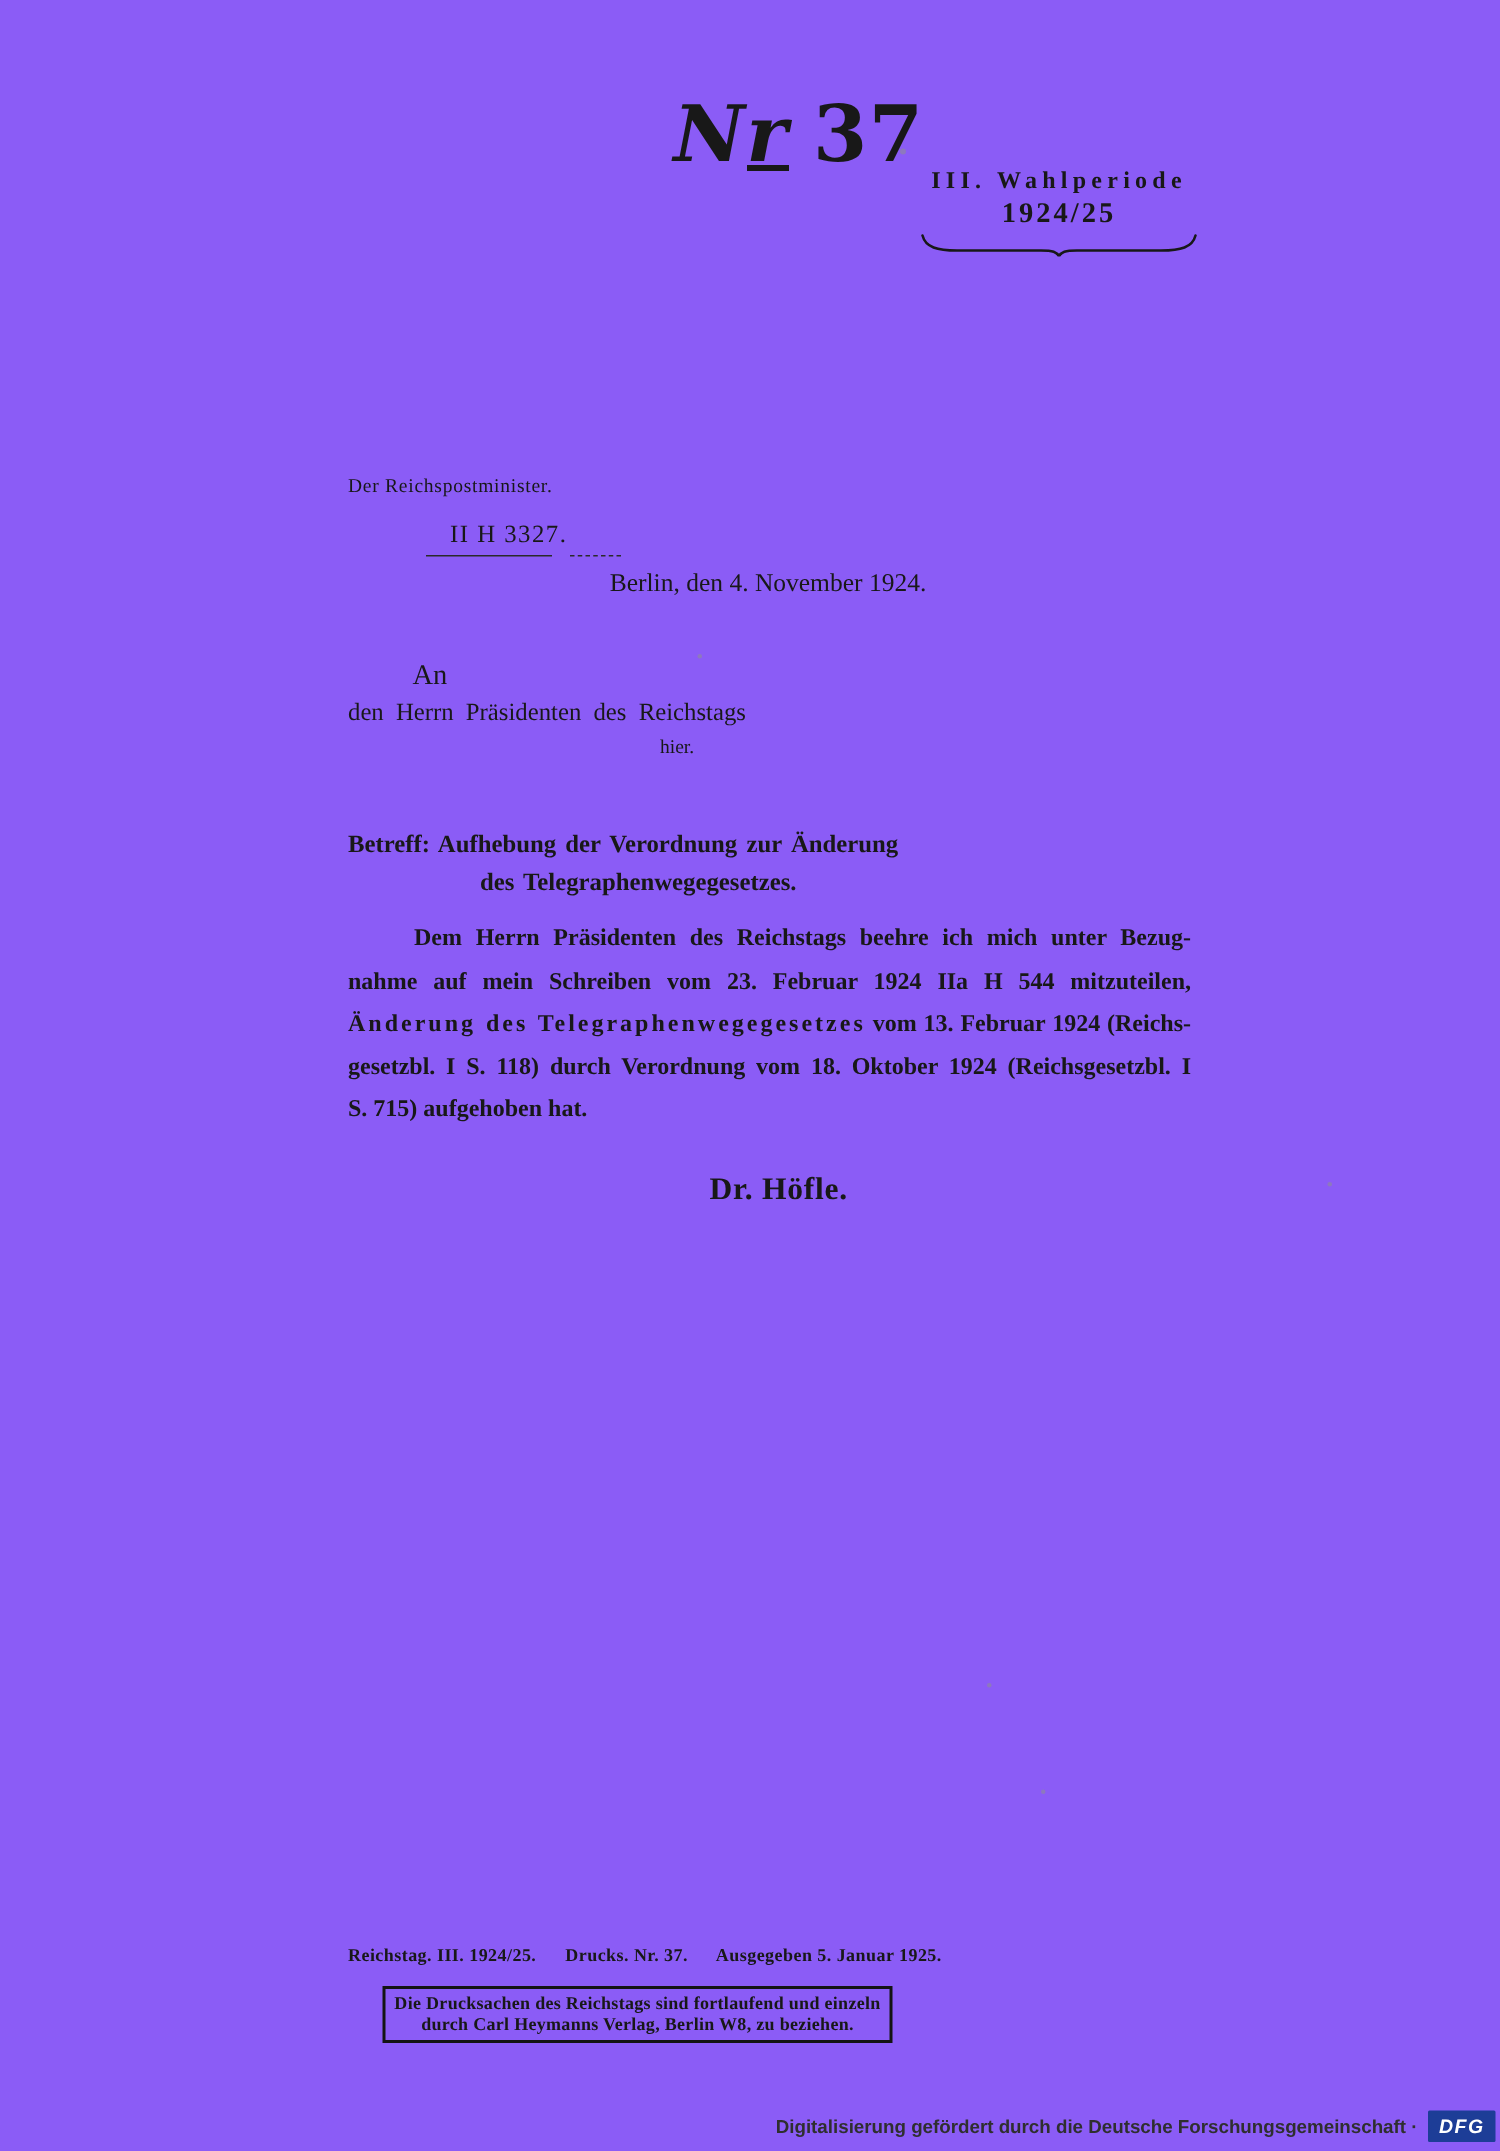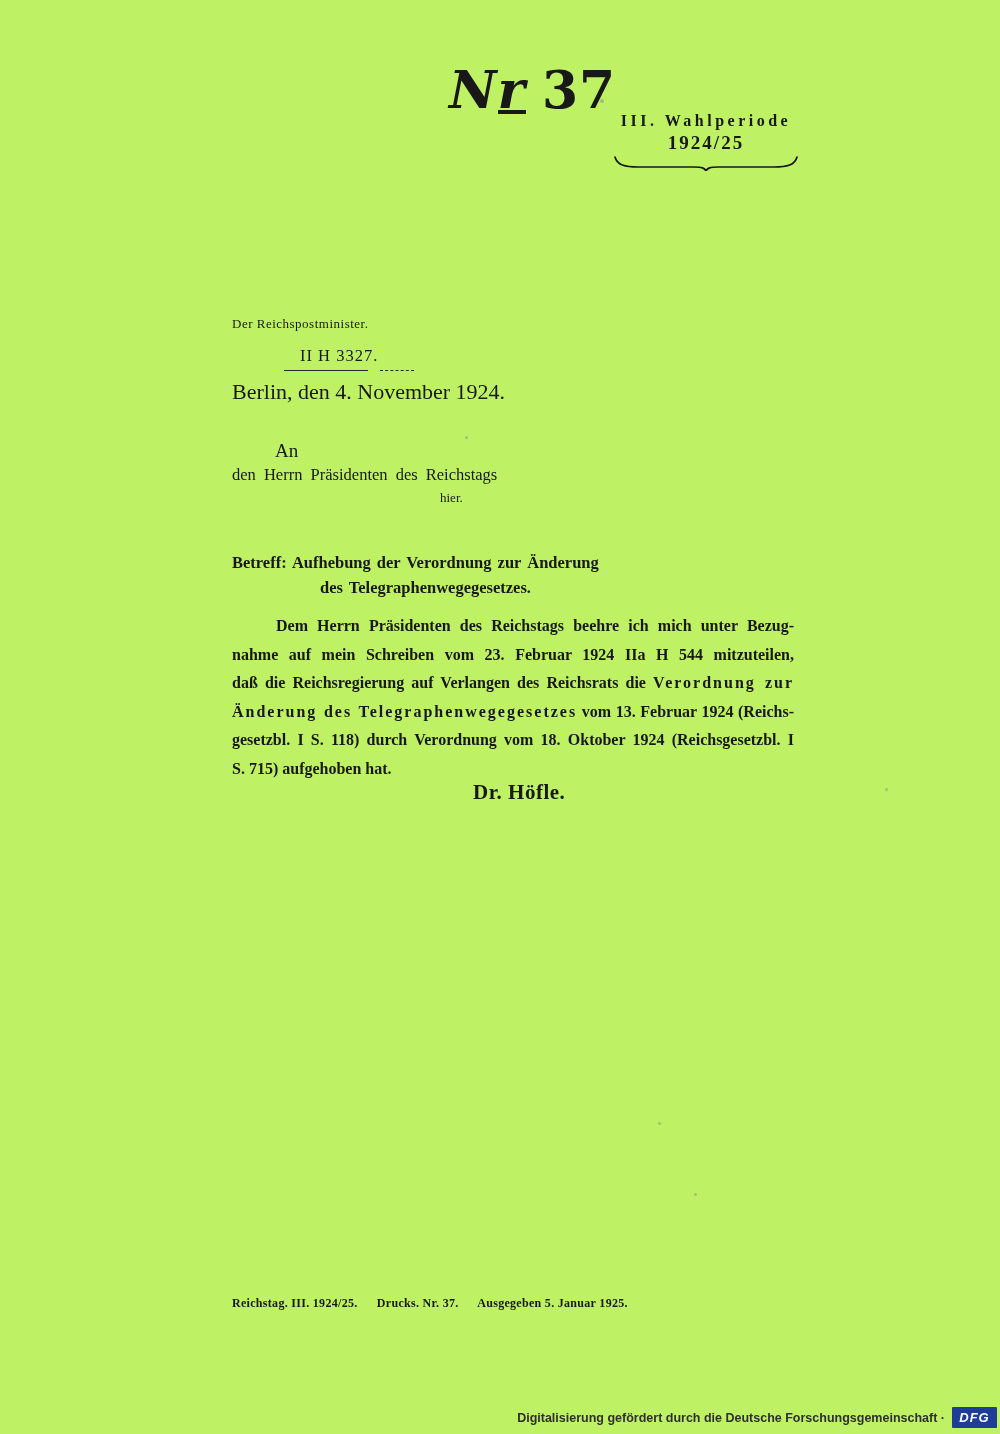--- a/index.html
+++ b/index.html
@@ -1,20 +1,20 @@
 <!DOCTYPE html>
 <html><head>
 <meta charset="utf-8">
 <style>
   html, body { margin: 0; padding: 0; background: #ffffff; }
   .page {
     position: relative;
     width: 1000px;
     height: 1434px;
-    background: #bef264;
+    background: #8b5cf6;
     font-family: "Liberation Serif", "DejaVu Serif", serif;
     color: #181818;
     overflow: hidden;
   }
 
   
   .doc-number {
     position: absolute; left: 449px; top: 62px;
     font-family: "DejaVu Serif", "Liberation Serif", serif;
     font-weight: bold; font-size: 52px; line-height: 56px;
@@ -47,21 +47,21 @@
   .file-number {
     position: absolute; left: 300px; top: 346px;
     font-size: 16.5px; letter-spacing: 1px;
   }
   .file-underline { position: absolute; top: 370px; height: 0; border-top: 1.5px solid #2a2a2a; }
   .file-underline.seg1 { left: 284px; width: 84px; }
   .file-underline.seg2 { left: 380px; width: 34px; border-top-style: dashed; }
 
   .dateline {
     position: absolute; left: 232px; top: 379px; width: 560px;
-    text-align: left; font-size: 22px;
+    text-align: center; font-size: 17px;
   }
 
   
   .recipient-salutation { position: absolute; left: 275px; top: 440px; font-size: 19px; }
   .recipient-line { position: absolute; left: 232px; top: 465px; font-size: 16.5px; word-spacing: 4px; }
   .recipient-place { position: absolute; left: 440px; top: 490px; font-size: 13px; }
 
   
   .subject {
     position: absolute; left: 232px; top: 550px; width: 560px;
@@ -159,34 +159,37 @@
     <div>
       <span>Betreff:</span>
       <span>Aufhebung der Verordnung zur Änderung</span>
     </div>
     <div class="line2">des Telegraphenwegegesetzes.</div>
   </div>
 
   <div class="body-paragraph">
       <div class="body-line indent"><span>Dem Herrn Präsidenten des Reichstags beehre ich mich unter Bezug-</span></div>
       <div class="body-line"><span>nahme auf mein Schreiben vom 23. Februar 1924 IIa H 544 mitzuteilen,</span></div>
-      <div class="body-line"><span>daß die Reichsregierung auf Verlangen des Reichsrats die </span><span class="sperr">Verordnung zur</span></div>
       <div class="body-line"><span class="sperr">Änderung des Telegraphenwegegesetzes</span><span> vom 13. Februar 1924 (Reichs-</span></div>
       <div class="body-line"><span>gesetzbl. I S. 118) durch Verordnung vom 18. Oktober 1924 (Reichsgesetzbl. I</span></div>
       <div class="body-line last"><span>S. 715) aufgehoben hat.</span></div>
     </div>
 
   <div class="signature">Dr. Höfle.</div>
 
   <div class="imprint">
     <span>Reichstag. III. 1924/25.</span>
     <span>Drucks. Nr. 37.</span>
     <span>Ausgegeben 5. Januar 1925.</span>
   </div>
 
+  <div class="order-box">
+    <div>Die Drucksachen des Reichstags sind fortlaufend und einzeln</div>
+    <div>durch Carl Heymanns Verlag, Berlin W8, zu beziehen.</div>
+  </div>
 
   <div class="credit-bar">
     <span class="credit-text">Digitalisierung gefördert durch die Deutsche Forschungsgemeinschaft ·</span>
     <div class="dfg-logo" style="background: rgb(29, 61, 151);">
       <span>DFG</span>
     </div>
   </div>
 
   <div class="speck" style="left:600px;top:99px;width:4px;height:4px;"></div>
   <div class="speck" style="left:465px;top:436px;width:3px;height:3px;"></div>

